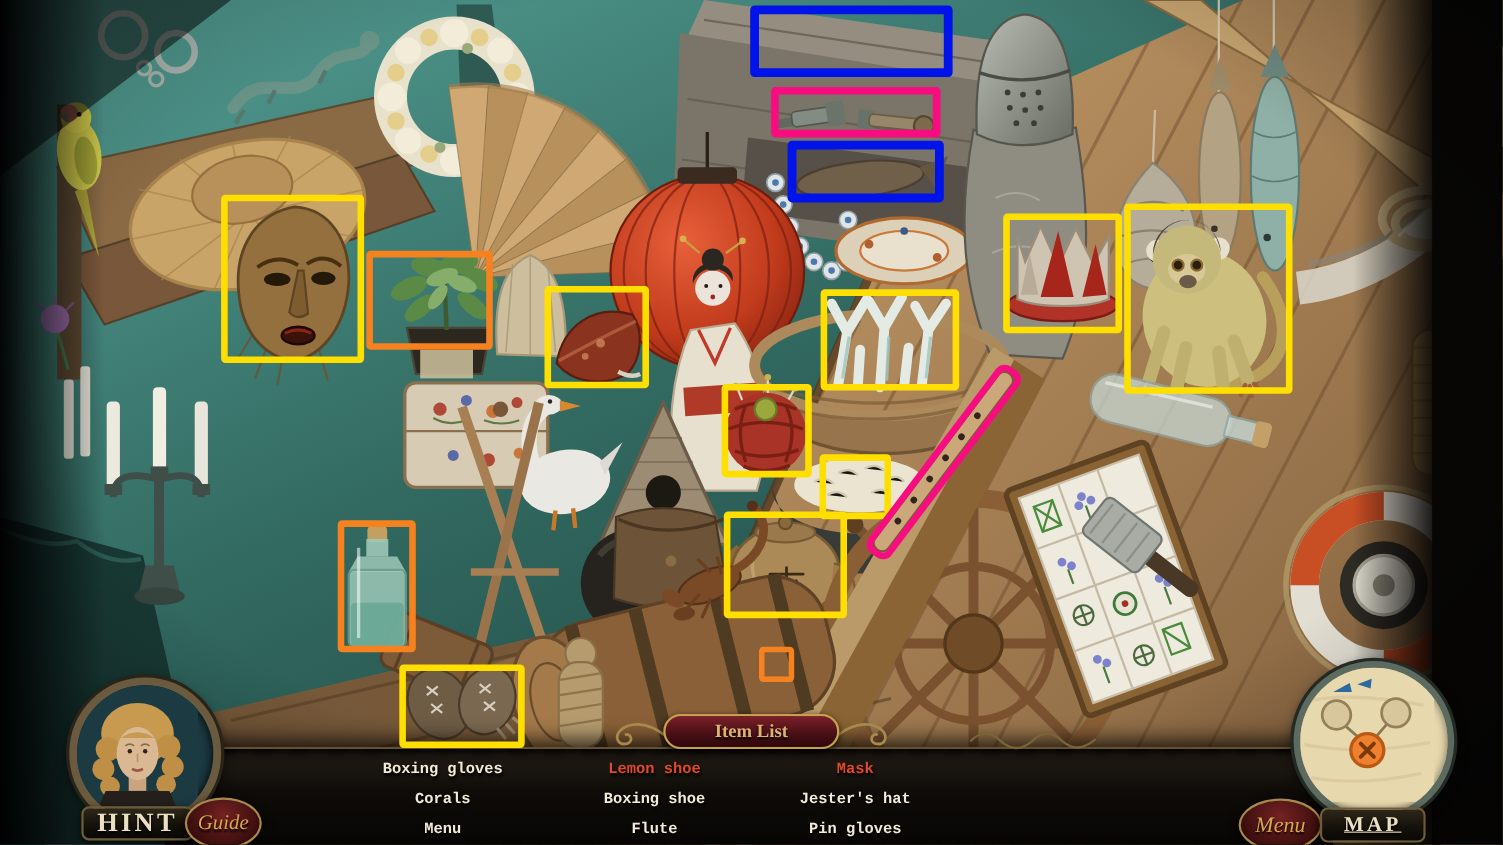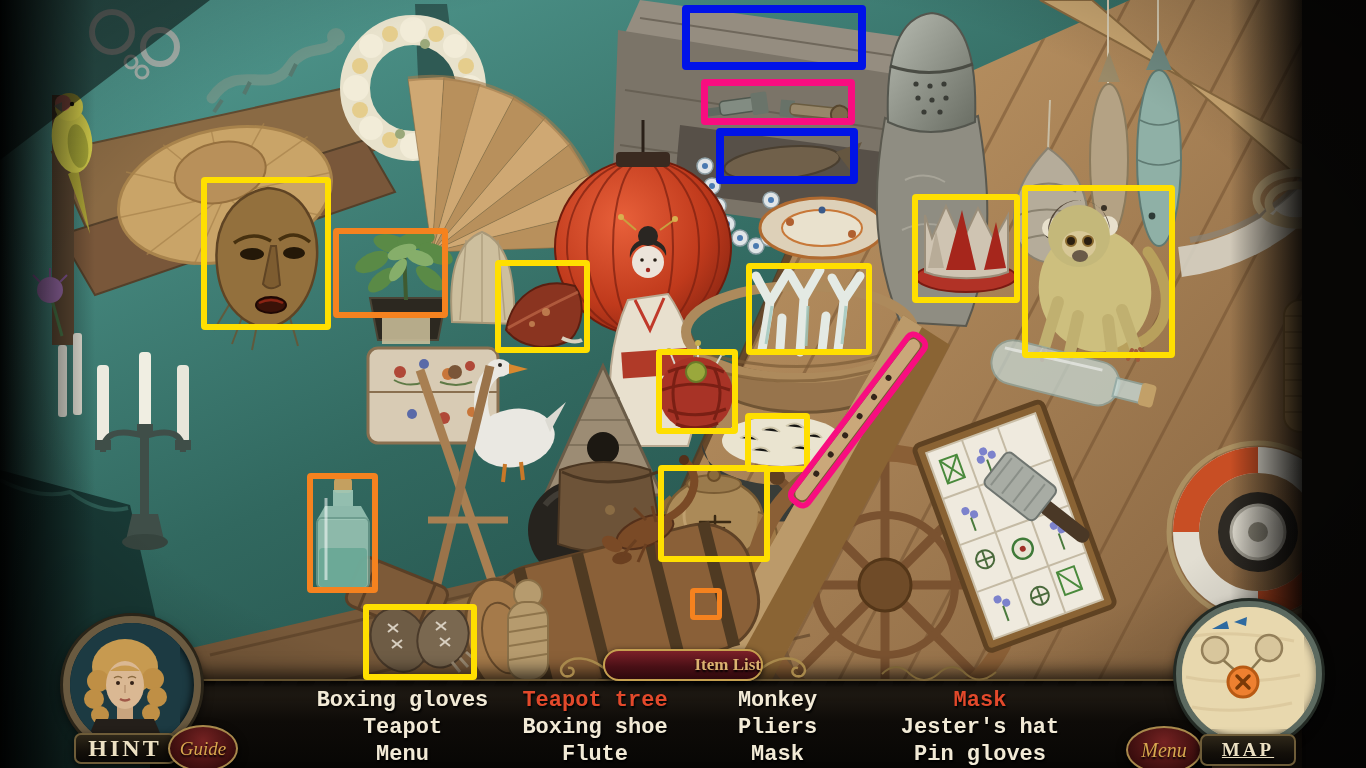--- a/index.html
+++ b/index.html
@@ -12,29 +12,29 @@
   
   #bottom-bar{position:absolute;left:150px;top:679px;width:1062px;height:89px;
     background:linear-gradient(180deg,#26201712 0,#221c15 6px,#0e0b08 45%,#070604 100%),
                repeating-linear-gradient(115deg,rgba(255,255,255,.02) 0 14px,rgba(0,0,0,.25) 14px 30px);
     background-color:#0d0a07;
     border-top:2px solid #63512f;border-radius:26px 26px 0 0;
     box-shadow:0 -6px 18px rgba(0,0,0,.75), inset 0 6px 12px rgba(0,0,0,.6);}
   #banner{position:absolute;left:603px;top:649px;width:160px;height:32px;
     background:linear-gradient(180deg,#7c2028,#4a1016 55%,#2e080c);
     border:2px solid #c6a050;border-radius:16px;box-sizing:border-box;
-    color:#dcb270;text-align:right;line-height:28px;font-size:17px;font-weight:bold;
+    color:#dcb270;text-align:center;line-height:28px;font-size:17px;font-weight:bold;
     font-family:"Liberation Serif","DejaVu Serif",serif;text-shadow:0 2px 2px #000;
     box-shadow:0 2px 6px rgba(0,0,0,.8);}
   .flourish{position:absolute;}
   #item-columns{position:absolute;left:300px;top:687px;width:790px;height:80px;display:grid;
     grid-template-columns:205px 180px 185px 220px;}
   .item-col{display:flex;flex-direction:column;align-items:center;}
   .item{font-family:"Liberation Mono","DejaVu Sans Mono",monospace;font-weight:bold;
-    font-size:22px;line-height:27px;color:#f2ead6;text-shadow:1px 2px 2px rgba(0,0,0,.95);white-space:nowrap;}
+    font-size:14px;line-height:27px;color:#f2ead6;text-shadow:1px 2px 2px rgba(0,0,0,.95);white-space:nowrap;}
   .item.found{color:#e2492b;}
   
   #portrait-frame{position:absolute;left:63px;top:616px;width:124px;height:124px;border-radius:50%;
     border:7px solid #6a5a40;box-shadow:0 0 0 3px #2a2418,0 4px 12px rgba(0,0,0,.8),inset 0 0 10px #000;
     overflow:hidden;background:#1c3a42;}
   .btn-dark{position:absolute;background:linear-gradient(#2e2719,#14100a 60%,#0a0806);
     border:2px solid #6e5c38;border-radius:7px;color:#ece0c2;box-sizing:border-box;
     font-family:"Liberation Serif","DejaVu Serif",serif;font-weight:bold;text-align:center;
     letter-spacing:3px;text-shadow:0 2px 2px #000;box-shadow:0 3px 8px rgba(0,0,0,.8);}
   .btn-red{position:absolute;background:radial-gradient(ellipse at 50% 32%,#742222,#3a0d0d 72%,#240707);
@@ -793,32 +793,27 @@
     <path d="M2,16 q14,-14 28,0 q14,12 28,0 q14,-14 28,0 q14,12 30,-2" fill="none" stroke="#7a6336" stroke-width="2"></path>
   </svg>
 
   <div id="banner">
     <span>Item List</span>
   </div>
 
   <div id="item-columns">
       <div class="item-col">
         <div class="item">Boxing gloves</div>
-        <div class="item">Teapot</div>
+        <div class="item">Corals</div>
         <div class="item">Menu</div>
       </div>
       <div class="item-col">
-        <div class="item found">Teapot tree</div>
+        <div class="item found">Lemon shoe</div>
         <div class="item">Boxing shoe</div>
         <div class="item">Flute</div>
-      </div>
-      <div class="item-col">
-        <div class="item">Monkey</div>
-        <div class="item">Pliers</div>
-        <div class="item">Mask</div>
       </div>
       <div class="item-col">
         <div class="item found">Mask</div>
         <div class="item">Jester's hat</div>
         <div class="item">Pin gloves</div>
       </div>
     </div>
 
   <div id="portrait-frame">
     <svg width="110" height="110" viewBox="0 0 110 110">

